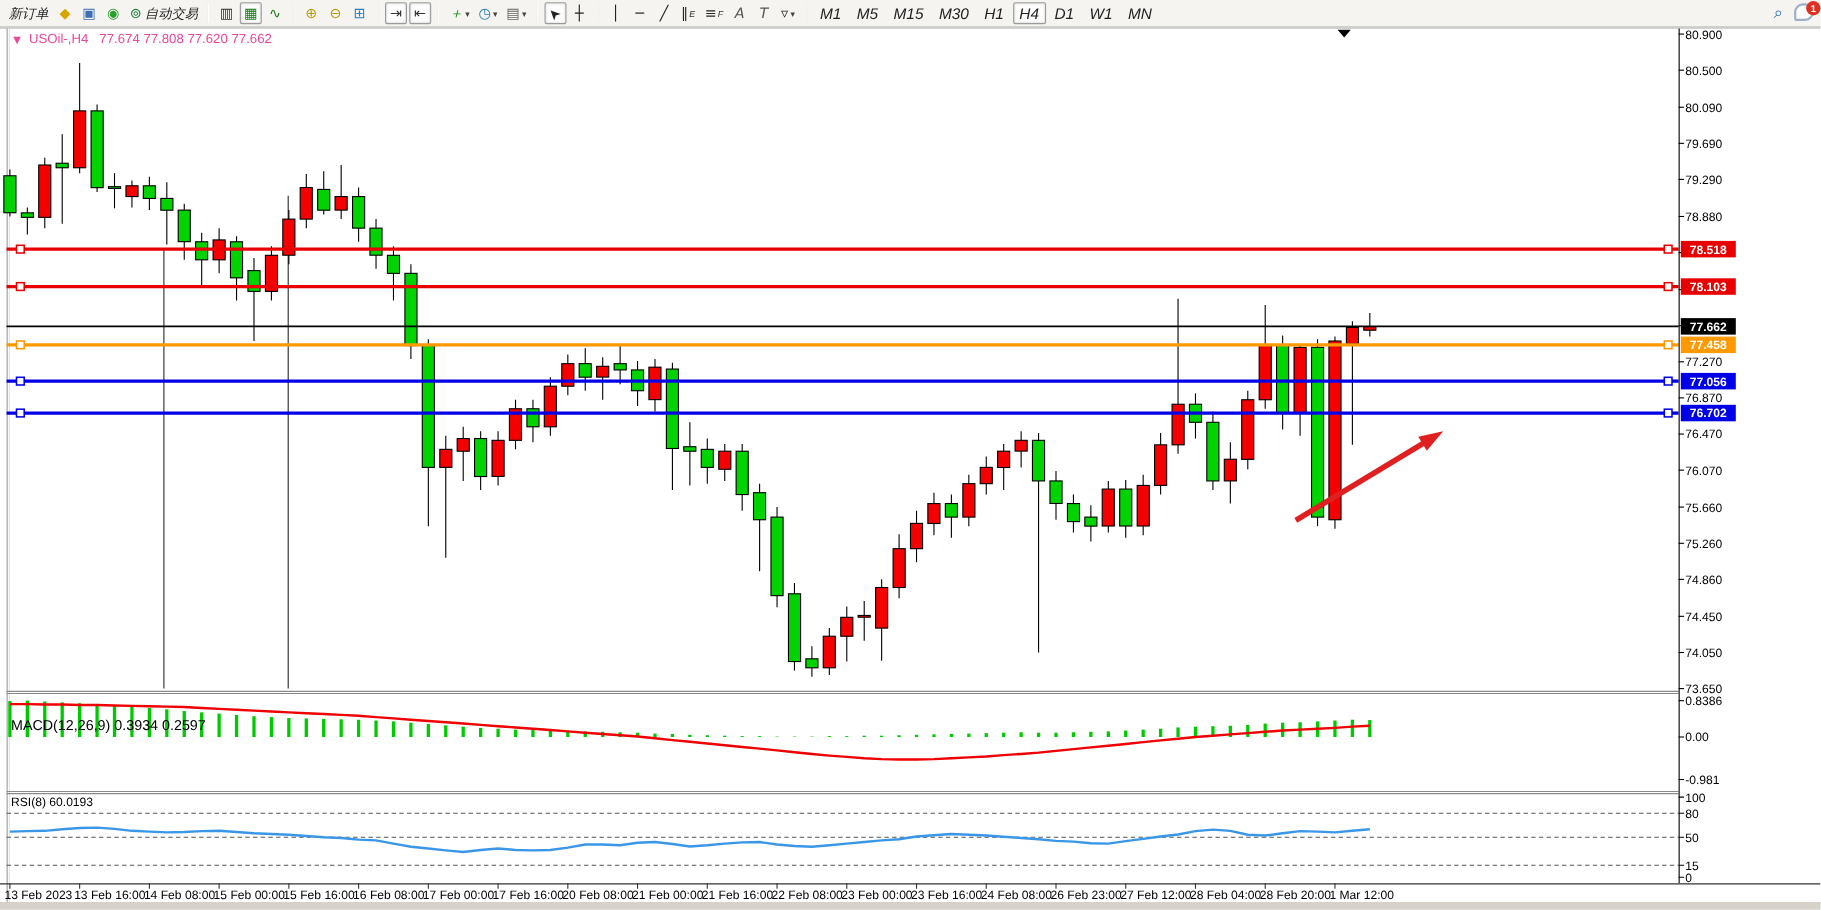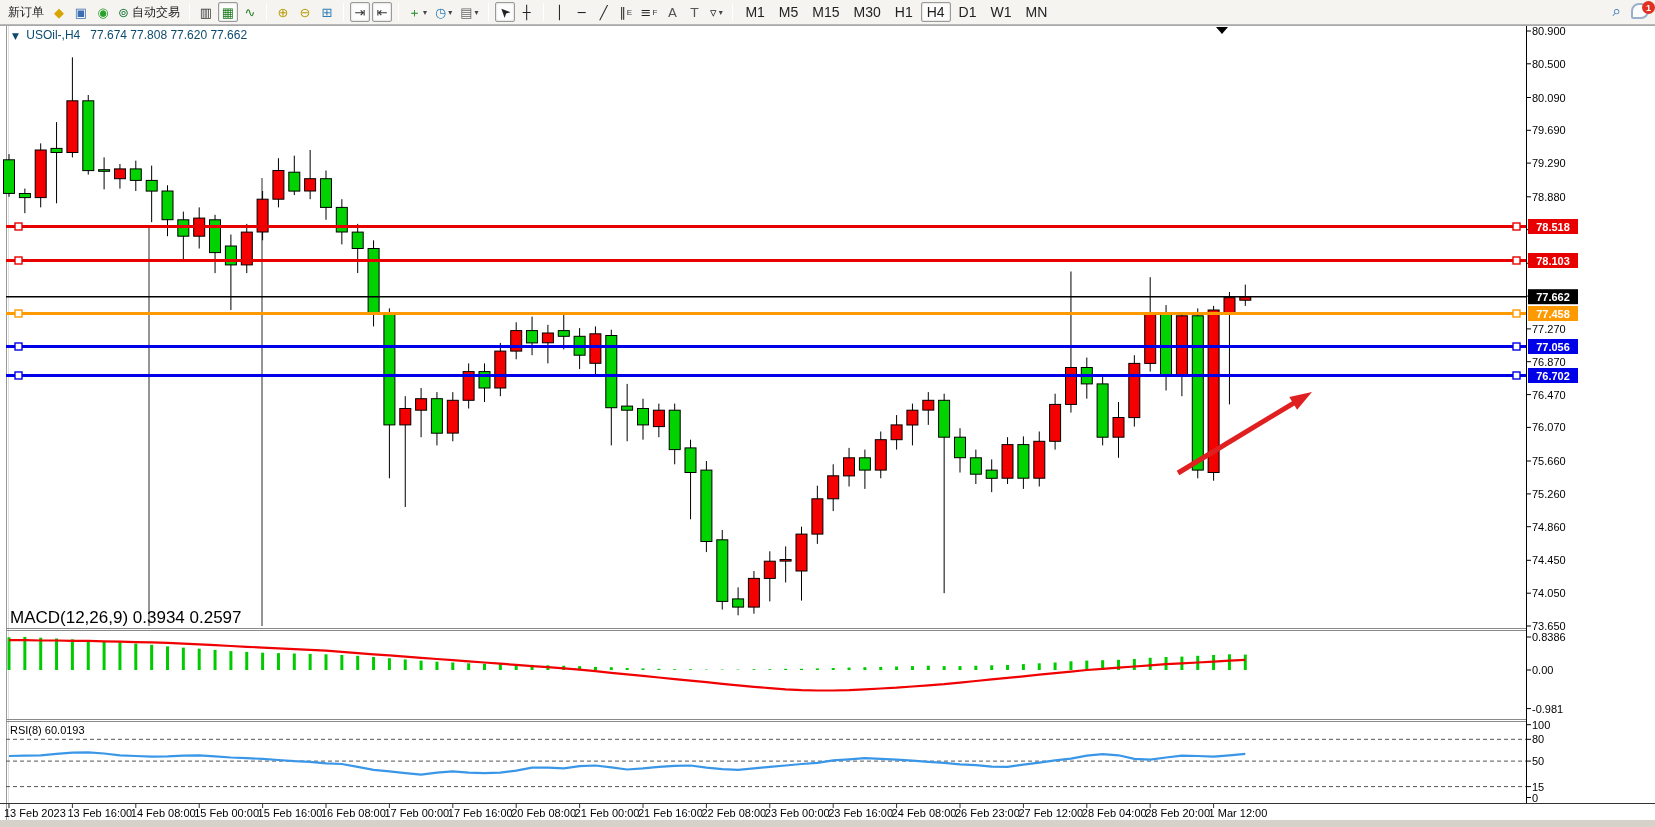--- a/index.html
+++ b/index.html
@@ -1,20 +1,20 @@
 <!DOCTYPE html>
 <html><head>
 <meta charset="utf-8">
 <style>
   * { margin:0; padding:0; box-sizing:border-box; }
   html,body { width:1655px; height:827px; overflow:hidden; background:#fff;
     font-family:"Liberation Sans", sans-serif; }
   #toolbar { position:absolute; left:0; top:0; width:1655px; height:25px;
     background:#f6f4f1; border-bottom:1px solid #b8b8b8; display:flex;
-    align-items:center; padding:0 4px; z-index:30; }
+    align-items:center; padding:0 4px; z-index:30;font-style:italic; }
   .tb-item { height:20px; min-width:20px; display:flex; align-items:center;
     justify-content:center; margin:0 1px; border:1px solid transparent;
     border-radius:2px; cursor:default; font-size:12px; color:#222;
     padding:0 2px; white-space:nowrap; }
   .tb-item.active { border:1px solid #9a9a9a; background:#fdfdfd;
     box-shadow:inset 0 0 2px #bbb; }
   .tb-sep { width:1px; height:18px; background:#cfcfcf; margin:0 5px;
     border-right:1px solid #fff; }
   .tb-glyph { font-family:"DejaVu Sans", sans-serif; font-size:13px; line-height:1; }
   .tb-caret { font-family:"DejaVu Sans", sans-serif; font-size:8px; color:#444; margin-left:2px; }
@@ -22,23 +22,23 @@
   .tb-label { font-size:12px; margin-left:3px; }
   .tf { font-size:14px; padding:0 5px; color:#222; }
   #tb-right { position:absolute; right:6px; top:2px; display:flex; align-items:center; z-index:31; }
   #search-btn { font-family:"DejaVu Sans", sans-serif; font-size:15px; color:#2c6fb8;
     margin-right:10px; }
   #chat-btn { position:relative; width:18px; height:16px; border:2px solid #9ab0c8;
     border-radius:8px 8px 8px 2px; background:#fdfdfd; }
   #chat-badge { position:absolute; right:-8px; top:-4px; min-width:13px; height:13px;
     background:#e03020; color:#fff; border-radius:7px; font-size:9px; font-weight:bold;
     display:flex; align-items:center; justify-content:center; padding:0 2px; }
-  #chart-title { position:absolute; left:12px; top:28px; font-size:12px; color:#0c4a6e; z-index:20;text-align:center; }
+  #chart-title { position:absolute; left:12px; top:28px; font-size:12px; color:#ec4899; z-index:20;text-align:center; }
   #chart-title .tri { font-family:"DejaVu Sans", sans-serif; font-size:9px; margin-right:4px; }
-  #macd-label { position:absolute; left:10px; top:608px; font-size:17px; color:#000; z-index:20; }
+  #macd-label { position:absolute; left:10px; top:652px; font-size:13px; color:#000; z-index:20; }
   #rsi-label { position:absolute; left:10px; top:724px; font-size:11px; color:#000; z-index:20; }
   #chart-svg { position:absolute; left:0; top:0; z-index:10; }
   #bottom-strip { position:absolute; left:0; top:820px; width:1655px; height:7px;
     background:#d6d2ca; z-index:15; }
 </style>
 </head>
 <body>
 
 <div id="toolbar">
     <div class="tb-item">新订单</div>

